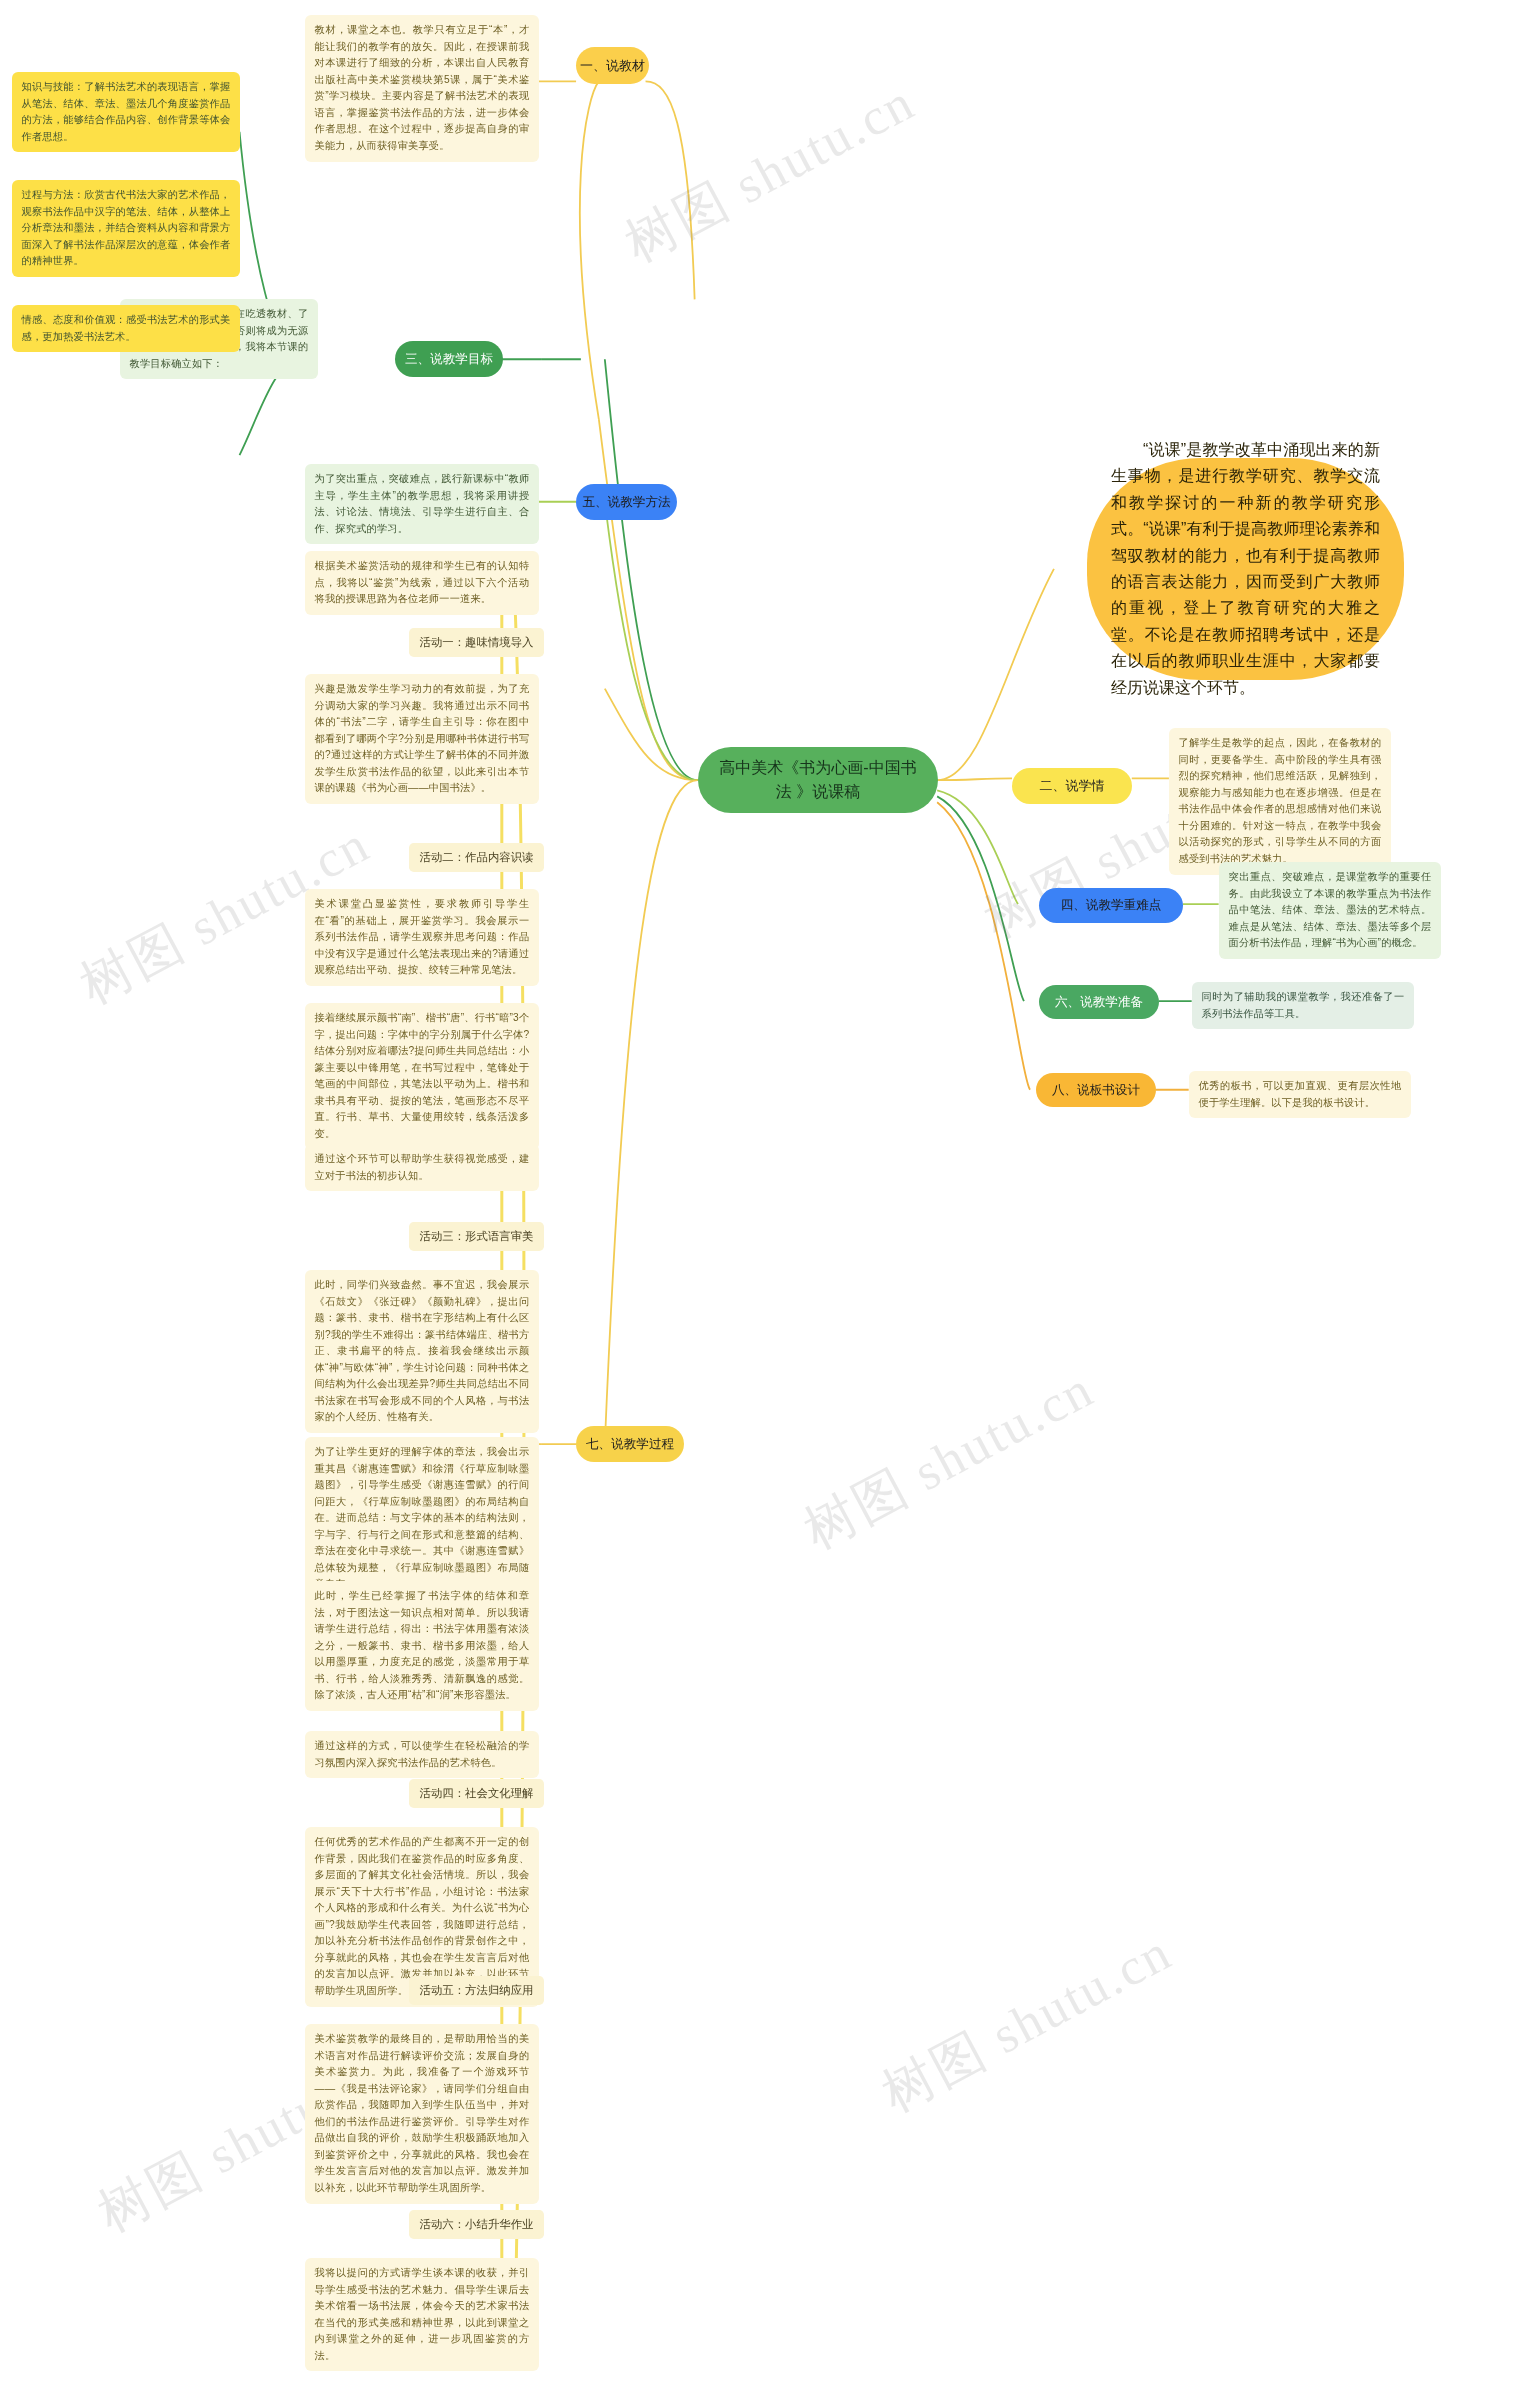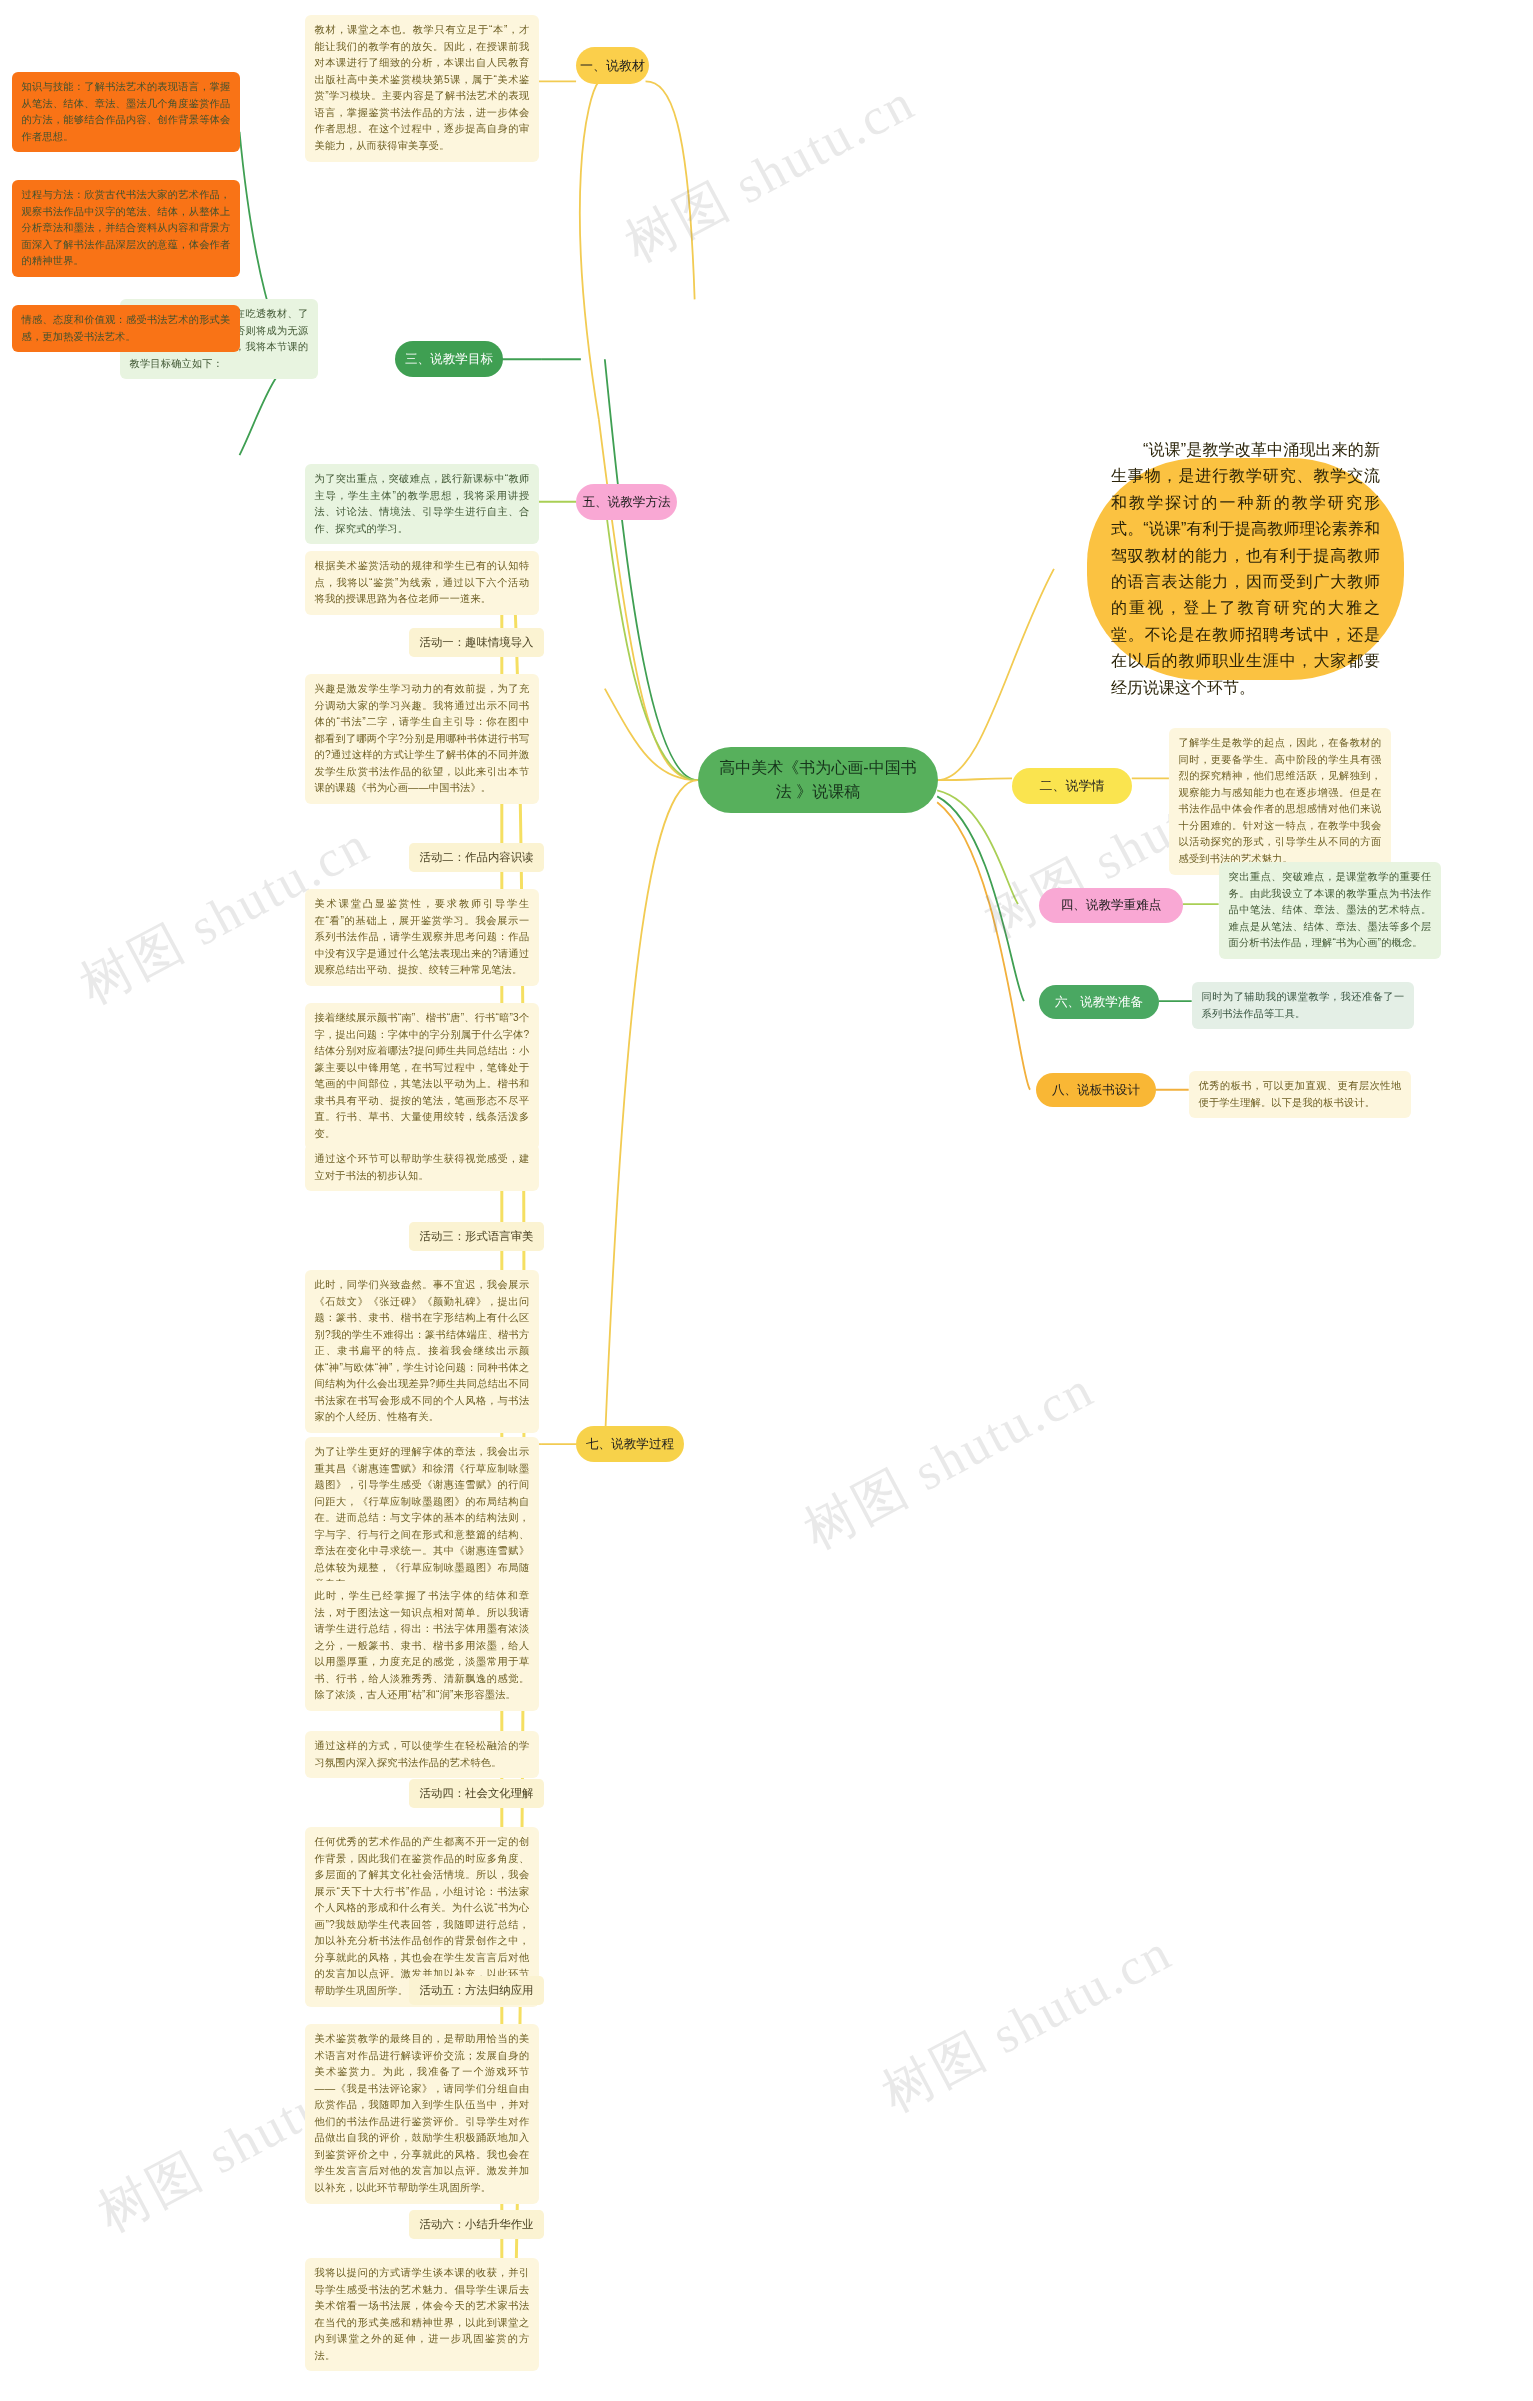--- a/index.html
+++ b/index.html
@@ -48,29 +48,29 @@
   .chip {
     border-radius: 4.8px;
     padding: 5.4px 10.8px;
     font-size: 11.4px;
     white-space: nowrap;
     color: #4a4223;
   }
 
   
   .yellow-para { background: #fdf6dd; color: #6b5d21; }
-  .green-para  { background: #f97316; color: #3f5130; }
+  .green-para  { background: #fde047; color: #3f5130; }
   .green2-para { background: #e8f4e0; color: #3e5531; }
   .teal-para   { background: #e4efe6; color: #35513c; }
   .chip-yellow { background: #fbf3d2; }
 
   .b-yellow  { background: #fbcf4b; }
   .b-yellow2 { background: #fae44f; margin-top: 7px; }
   .b-green-d { background: #3f9f52; color:#ffffff; }
-  .b-green-l { background: #f9a8d4; }
+  .b-green-l { background: #3b82f6; }
   .b-green-m { background: #4aa862; color:#ffffff; }
   .b-orange  { background: #f9b735; }
   .b-yellow3 { background: #f7d24a; }
 
   
   #root-node {
     position: absolute;
     left: 698px; top: 747px;
     width: 240px; height: 66px;
     background: #57b05c;

